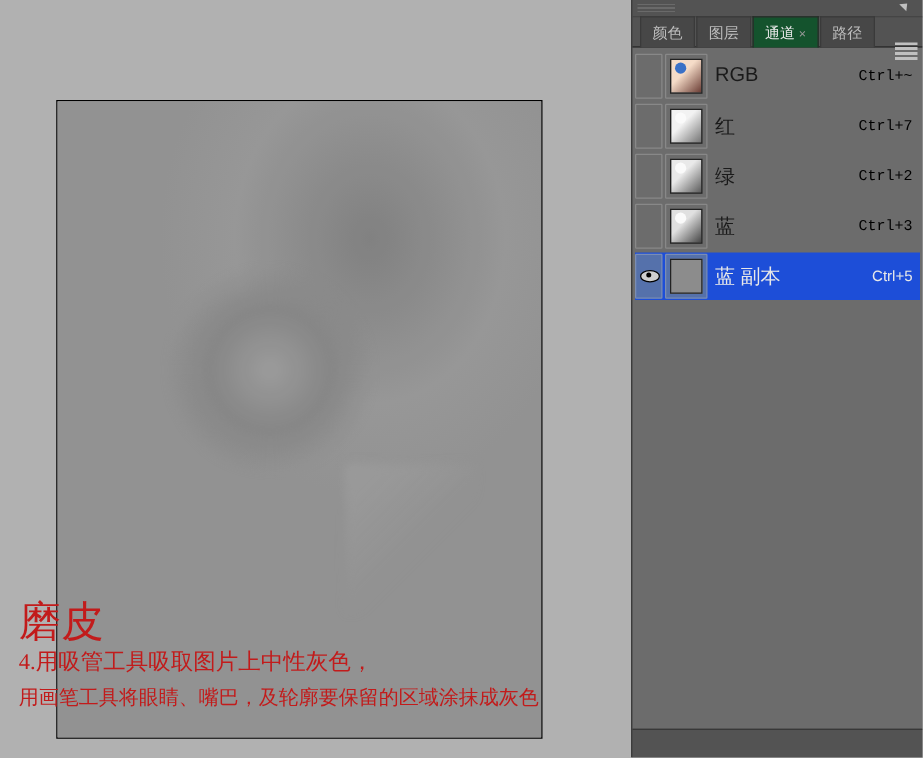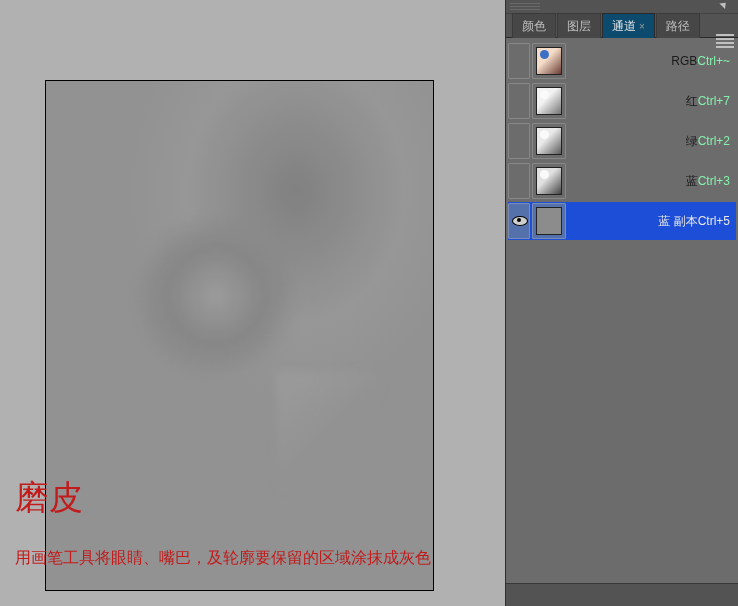--- a/index.html
+++ b/index.html
@@ -98,21 +98,21 @@
     color: #bdbdbd;
     background: #474747;
     border: 1px solid #3a3a3a;
     border-bottom: none;
     margin-right: 1px;
     cursor: pointer;
     position: relative;
     top: 1px;
   }
   .tab.active {
-    background: #0c4a6e;
+    background: #14532d;
     color: #e6e6e6;
     border-color: #2a2a2a;
   }
   .tab .close-x {
     font-size: 10px;
     margin-left: 3px;
     color: #9a9a9a;
   }
   .panel-menu {
     position: absolute;
@@ -187,45 +187,45 @@
   .thumb.red { background: linear-gradient(135deg, #f2f2f2 40%, #737373 100%); }
   .thumb.green { background: linear-gradient(135deg, #e9e9e9 40%, #5a5a5a 100%); }
   .thumb.blue { background: linear-gradient(135deg, #e0e0e0 40%, #444 100%); }
   .thumb.gray { background: #8c8c8c; }
   .thumb.red::after, .thumb.green::after, .thumb.blue::after {
     content:""; position:absolute; left:3px; top:2px; width:9px; height:9px; background:#fafafa; border-radius:50%;
   }
   .ch-name {
     flex: 1;
     color: #e8e8e8;
-    font-size: 12px;
-    text-align: right;
+    font-size: 16px;
   }
   .ch-row:not(.selected) .ch-name { color: #1a1a1a; }
   .ch-shortcut {
     color: #e8e8e8;
     font-size: 12px;
   }
-  .ch-row:not(.selected) .ch-shortcut { color: #86efac; }
+  .ch-row:not(.selected) .ch-shortcut { color: #000000; font-family: Liberation Mono, monospace; }
   .panel-footer {
     position: absolute;
     bottom: 0; left: 0; right: 0;
     height: 23px;
     background: #535353;
     border-top: 1px solid #383838;
   }
 </style>
 </head>
 <body>
 
 <div class="main-area">
   <div class="canvas-border">
     <div class="canvas-img"></div>
   </div>
   <div class="annotation anno-title">磨皮</div>
+  <div class="annotation anno-step">4.用吸管工具吸取图片上中性灰色，</div>
   <div class="annotation anno-detail">用画笔工具将眼睛、嘴巴，及轮廓要保留的区域涂抹成灰色</div>
 </div>
 
 <div class="panel">
   <div class="panel-topbar">
     <div class="grip-lines"></div>
     <div class="collapse-arrow"></div>
   </div>
   <div class="tabbar">
     <div class="tab">颜色</div>

